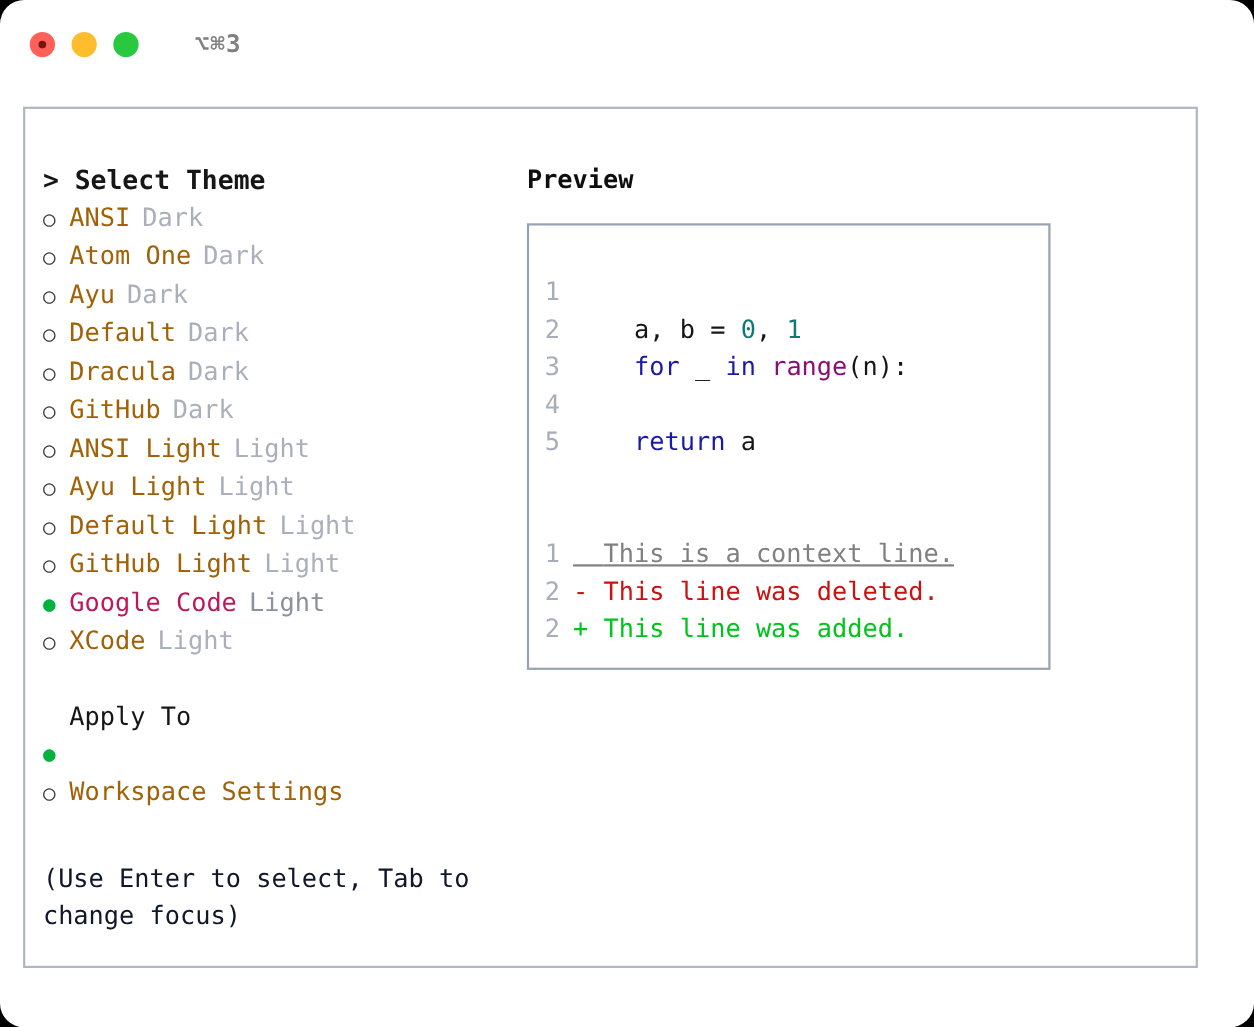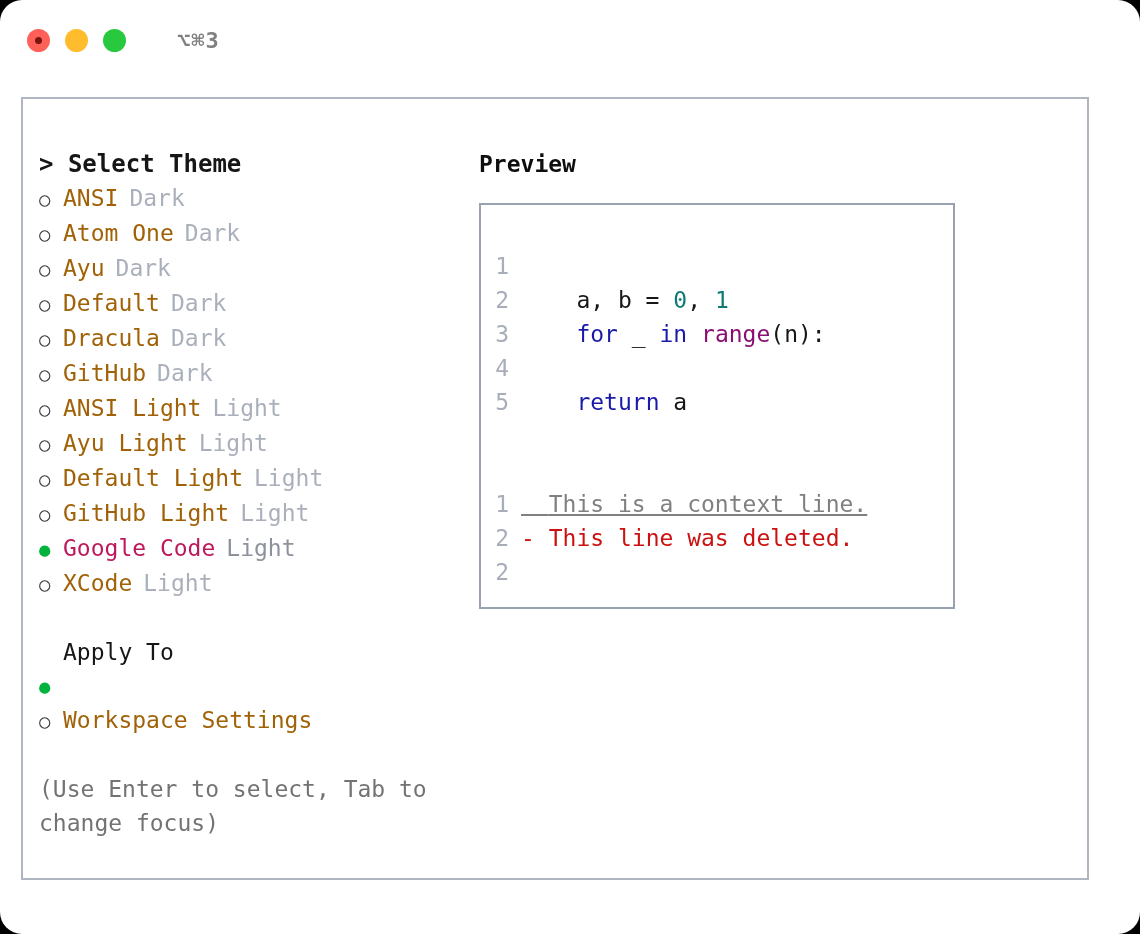--- a/index.html
+++ b/index.html
@@ -116,24 +116,24 @@
 
   .sub-heading {
     font-size: 23px;
     color: #161616;
     line-height: 34px;
     padding-left: 24px;
     white-space: pre;
   }
 
   .hint {
-    margin-top: 34px;
-    font-size: 23px;
-    line-height: 34px;
-    color: #737373;
+    margin-top: 44px;
+    font-size: 23px;
+    line-height: 34px;
+    color: #0f172a;
     width: 420px;
     white-space: pre-wrap;
   }
 
   
   .right-col {
     position: absolute;
     left: 456px;
     top: 48px;
     width: 500px;
@@ -336,20 +336,21 @@
             <span class="diff-ctx"><span>  </span><span>This is a context line.</span></span>
           </div>
 
           <div class="code-line">
             <span class="ln">2</span>
             <span class="diff-del"><span>- </span><span>This line was deleted.</span></span>
           </div>
 
           <div class="code-line">
             <span class="ln">2</span>
+            <span class="diff-add"><span>+ </span><span>This line was added.</span></span>
           </div>
 
         </div>
       </div>
 
     </div>
   </div>
 </div>
 
 </body></html>

